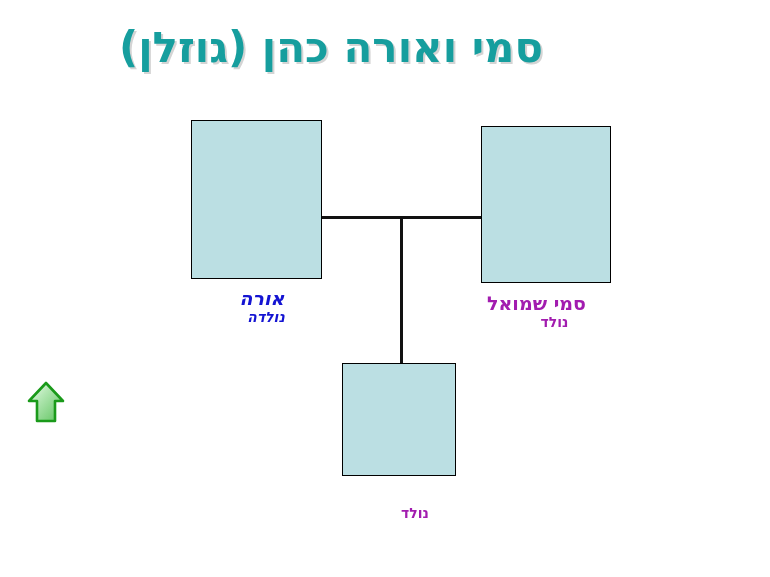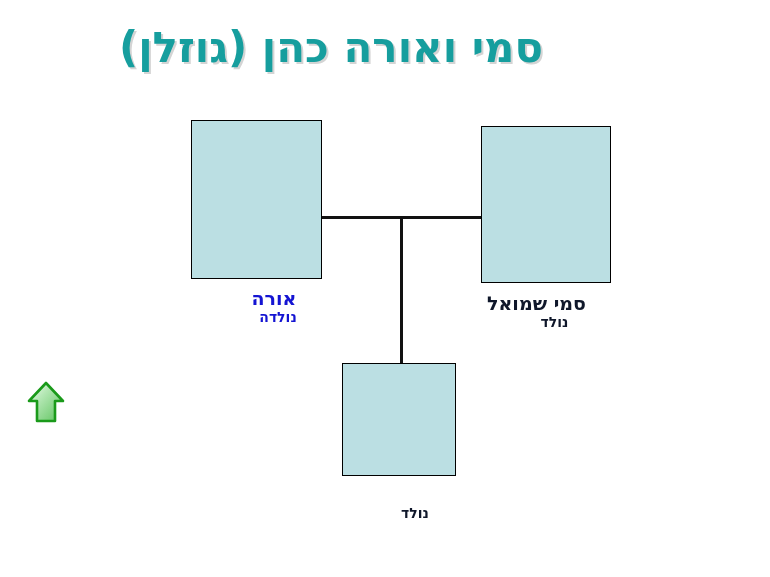--- a/index.html
+++ b/index.html
@@ -87,23 +87,23 @@
   .label-sub {
     font-family: "DejaVu Sans", "Liberation Sans", sans-serif;
     font-size: 14px;
     font-weight: bold;
     display: block;
     margin-top: 1px;
   }
   .color-blue .label-name,
   .color-blue .label-sub { color: #1414d2; }
   .color-red  .label-name,
-  .color-red  .label-sub { color: #0f172a; }
+  .color-red  .label-sub { color: #a21caf; }
 
-  #label-ora  { left: 204px; top: 288px; width: 128px; }
+  #label-ora  { left: 192px; top: 288px; width: 128px; font-style: italic; }
   #label-sami { left: 468px; top: 293px; width: 131px; }
   #label-adir { left: 363px; top: 505px; width: 100px; }
 
   
   #label-ora  .label-name { padding-left: 12px; }
   #label-ora  .label-sub  { padding-left: 20px; }
   #label-sami .label-name { padding-left: 6px; }
   #label-sami .label-sub  { padding-left: 42px; }
   #label-adir .label-name { padding-left: 2px; }
   #label-adir .label-sub  { padding-left: 4px; }

